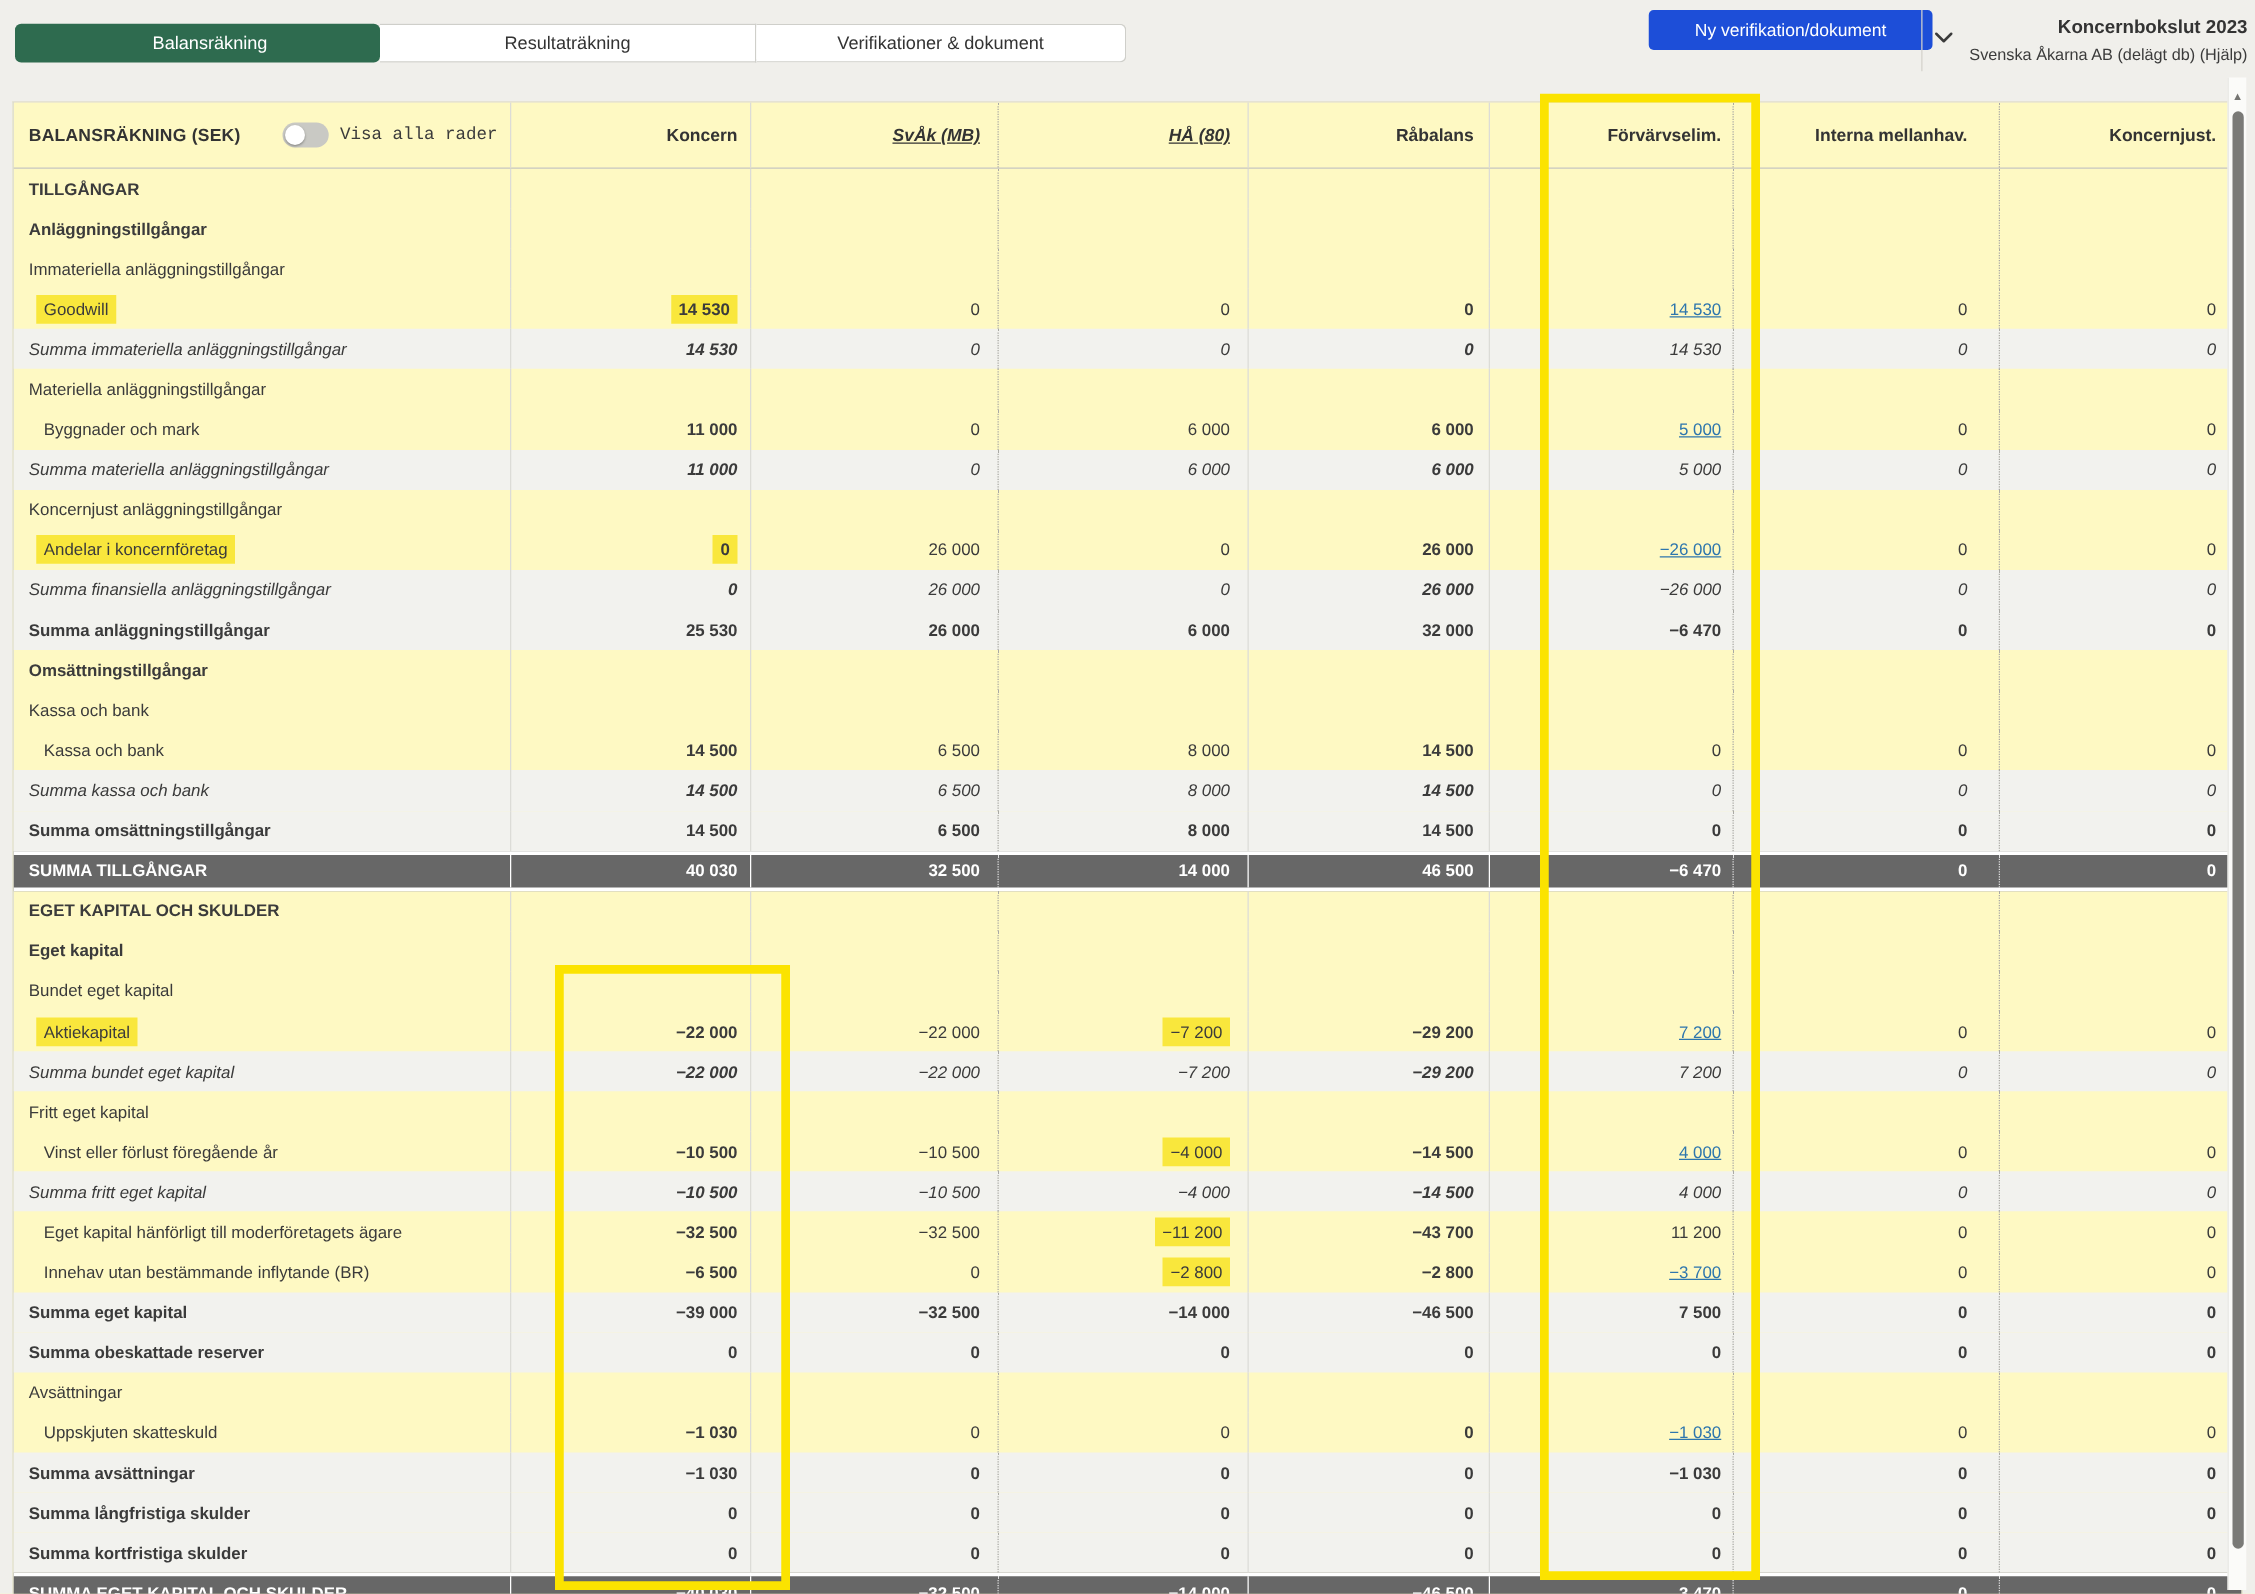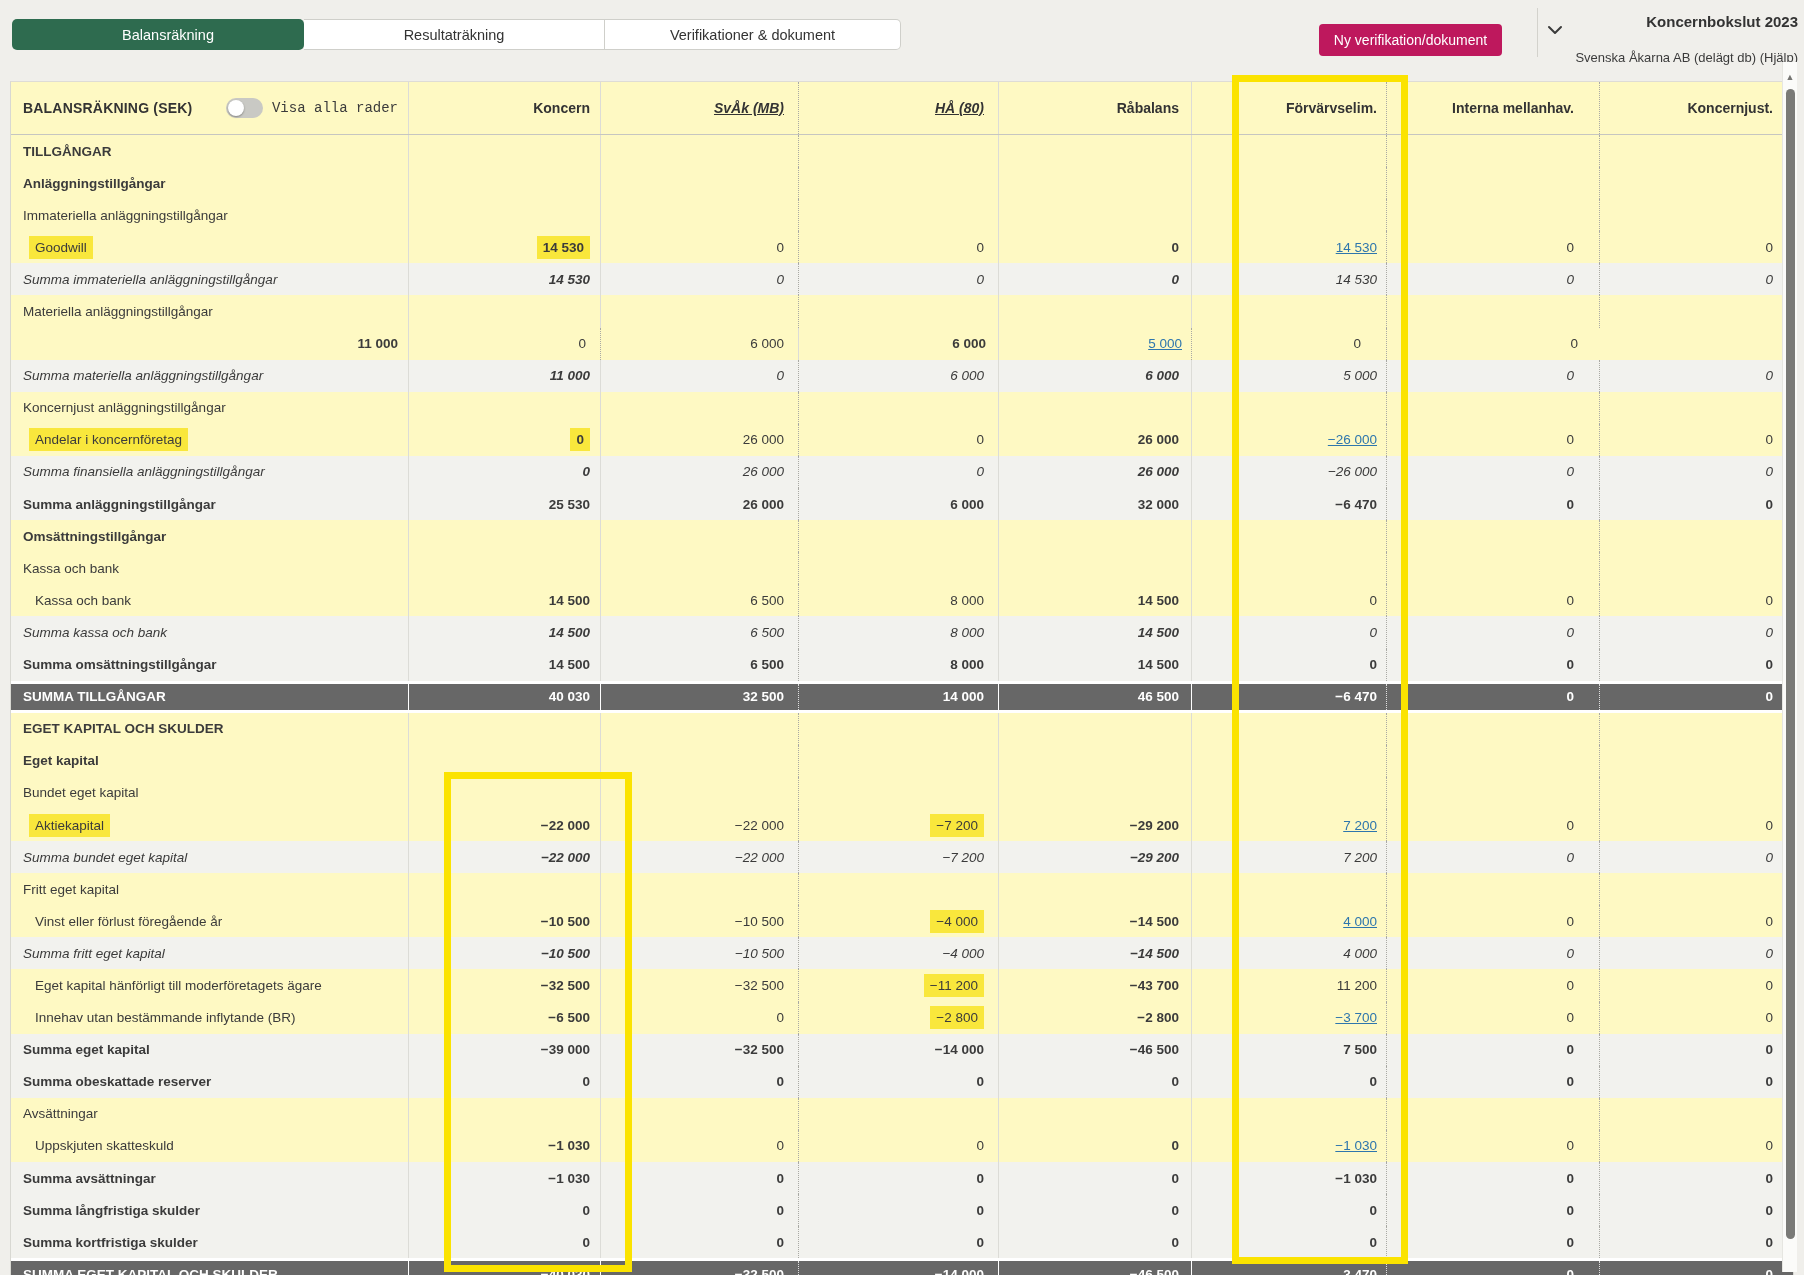--- a/index.html
+++ b/index.html
@@ -20,31 +20,31 @@
     border:1px solid #cfcfca; border-left:none; cursor:pointer;
   }
   .tab.first { border-left:1px solid #cfcfca; }
   .tab.last  { border-radius:0 5px 5px 0; }
   .tab.active {
     background:#2e6b4f; color:#fff; border:none; border-radius:5px;padding-left:20px;
   }
   .tab.w1{ width:292px; } .tab.w2{ width:301px; } .tab.w3{ width:296px; }
 
   .new-btn {
-    position:absolute; left:1319px; top:24px; width:183px; height:32px;
-    background:#be185d; color:#fff; font-size:14px; border:none; border-radius:4px;
+    position:absolute; left:1319px; top:8px; width:227px; height:32px;
+    background:#1d4ed8; color:#fff; font-size:14px; border:none; border-radius:4px;
     display:flex; align-items:center; justify-content:center; cursor:pointer;
     font-family:inherit;
   }
   .top-divider { position:absolute; left:1537px; top:8px; width:1px; height:49px; background:#d3d2cc; }
   .chevron { position:absolute; left:1546px; top:21px; width:18px; height:18px; cursor:pointer; }
   .chevron svg { display:block; }
   .top-right { position:absolute; right:6px; top:13px; text-align:right; }
   .top-right .line1 { font-size:15px; font-weight:700; color:#333; }
-  .top-right .line2 { font-size:13px; color:#3b3b3b; margin-top:20px; }
+  .top-right .line2 { font-size:13px; color:#3b3b3b; margin-top:6px; }
 
   
   .table {
     position:absolute; left:10px; top:62px; width:1784px;
     background:#fef9c3; border:1px solid #d8d8d2; border-top:1px solid #dedcd6;margin-top:19px;
   }
   .grid-row { display:grid; grid-template-columns:398px 192px 198px 200px 193px 195px 213px 195px; }
 
   .thead { height:53px; border-bottom:1px solid #c6c6c1; }
   .thead .hcell {
@@ -207,20 +207,21 @@
         <div class="cell label c0">Materiella anläggningstillgångar</div>
         <div class="cell v c1"></div>
         <div class="cell v c2"></div>
         <div class="cell v c3"></div>
         <div class="cell v c4"></div>
         <div class="cell v c5"></div>
         <div class="cell v c6"></div>
         <div class="cell v c7"></div>
       </div>
       <div class="brow grid-row detail">
+        <div class="cell label c0">Byggnader och mark</div>
         <div class="cell v c1"><span>11 000</span></div>
         <div class="cell v c2"><span>0</span></div>
         <div class="cell v c3"><span>6 000</span></div>
         <div class="cell v c4"><span>6 000</span></div>
         <div class="cell v c5"><a class="lnk">5 000</a></div>
         <div class="cell v c6"><span>0</span></div>
         <div class="cell v c7"><span>0</span></div>
       </div>
       <div class="brow grid-row sum-italic">
         <div class="cell label c0">Summa materiella anläggningstillgångar</div>

